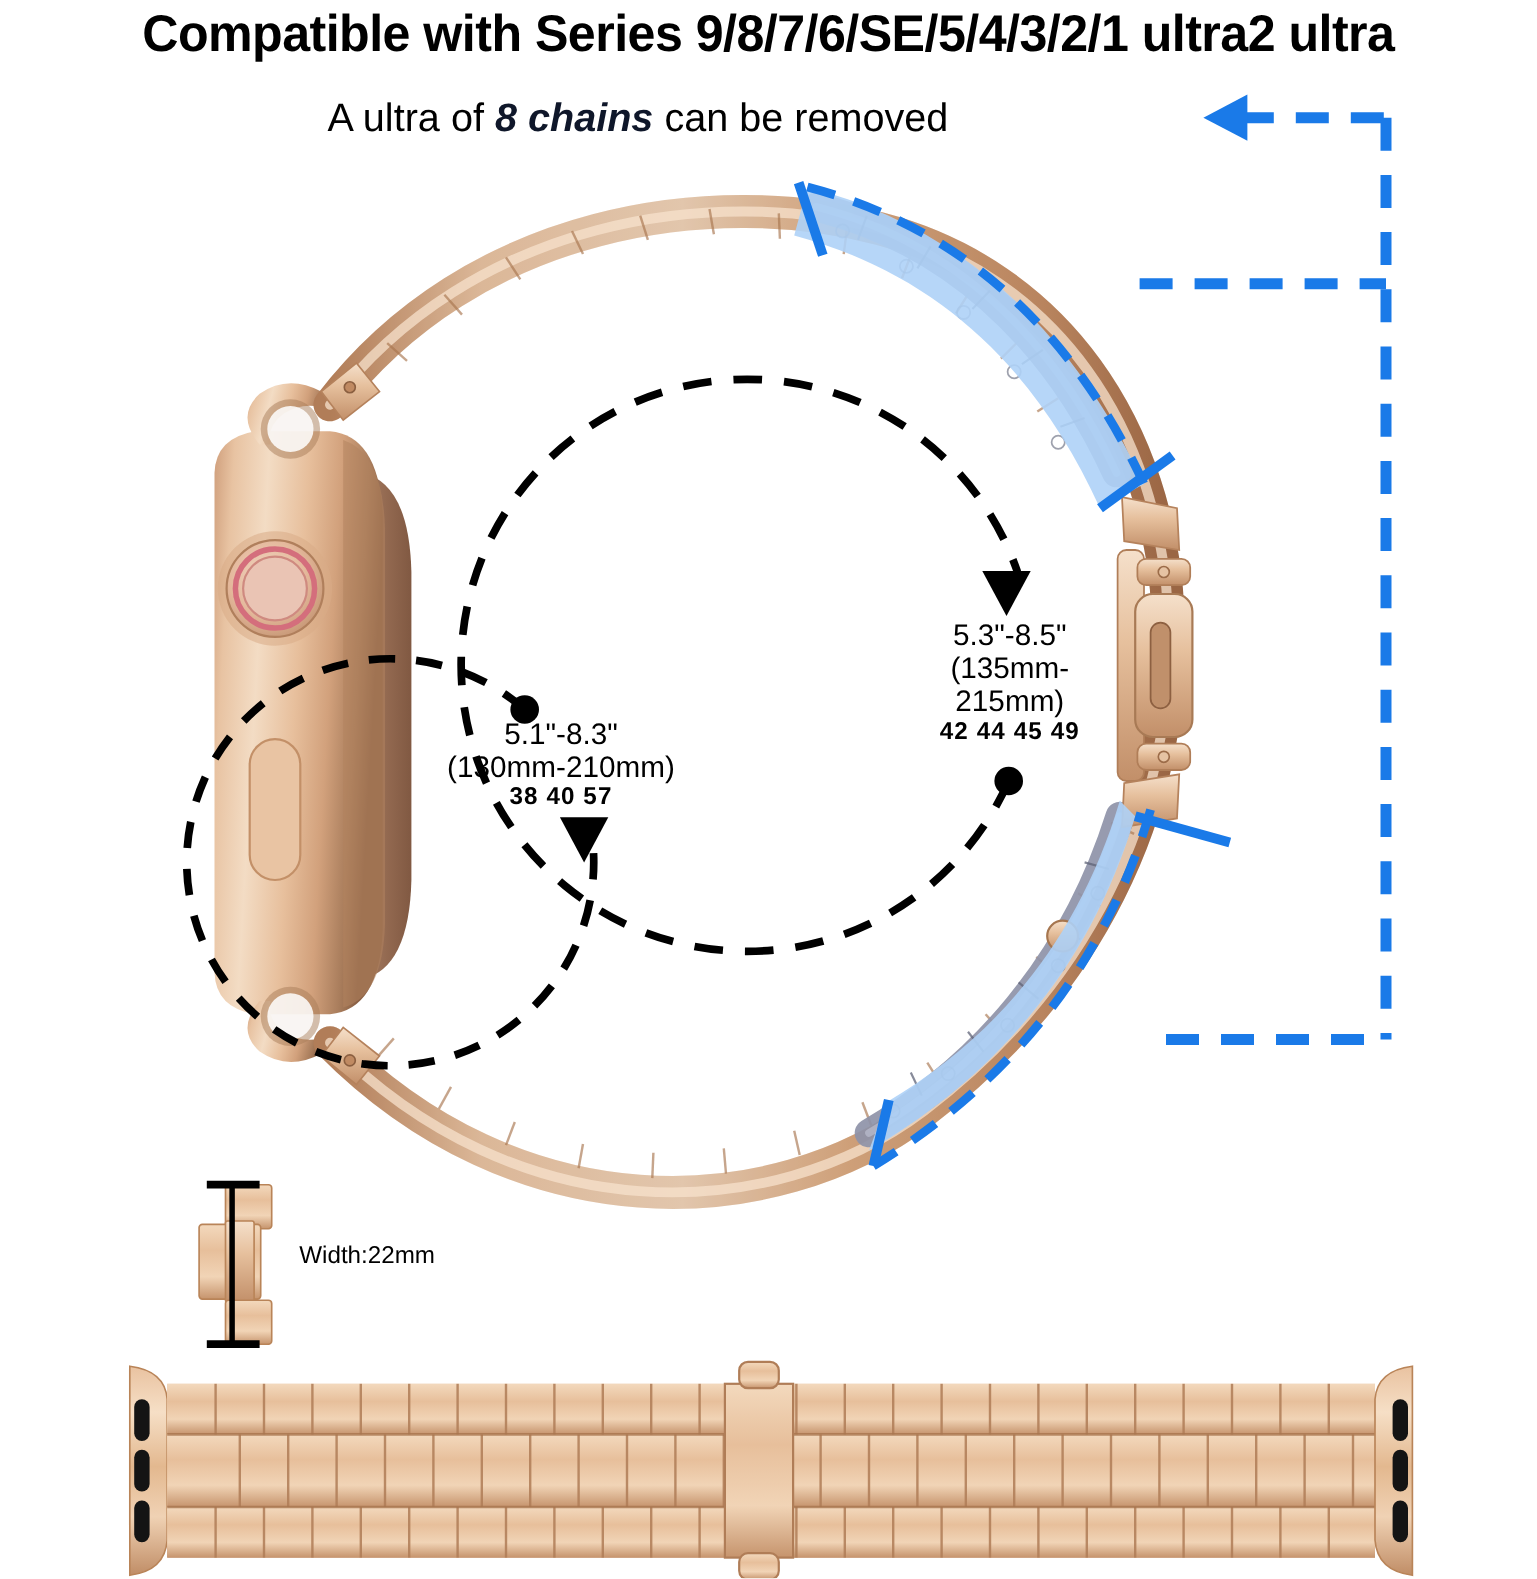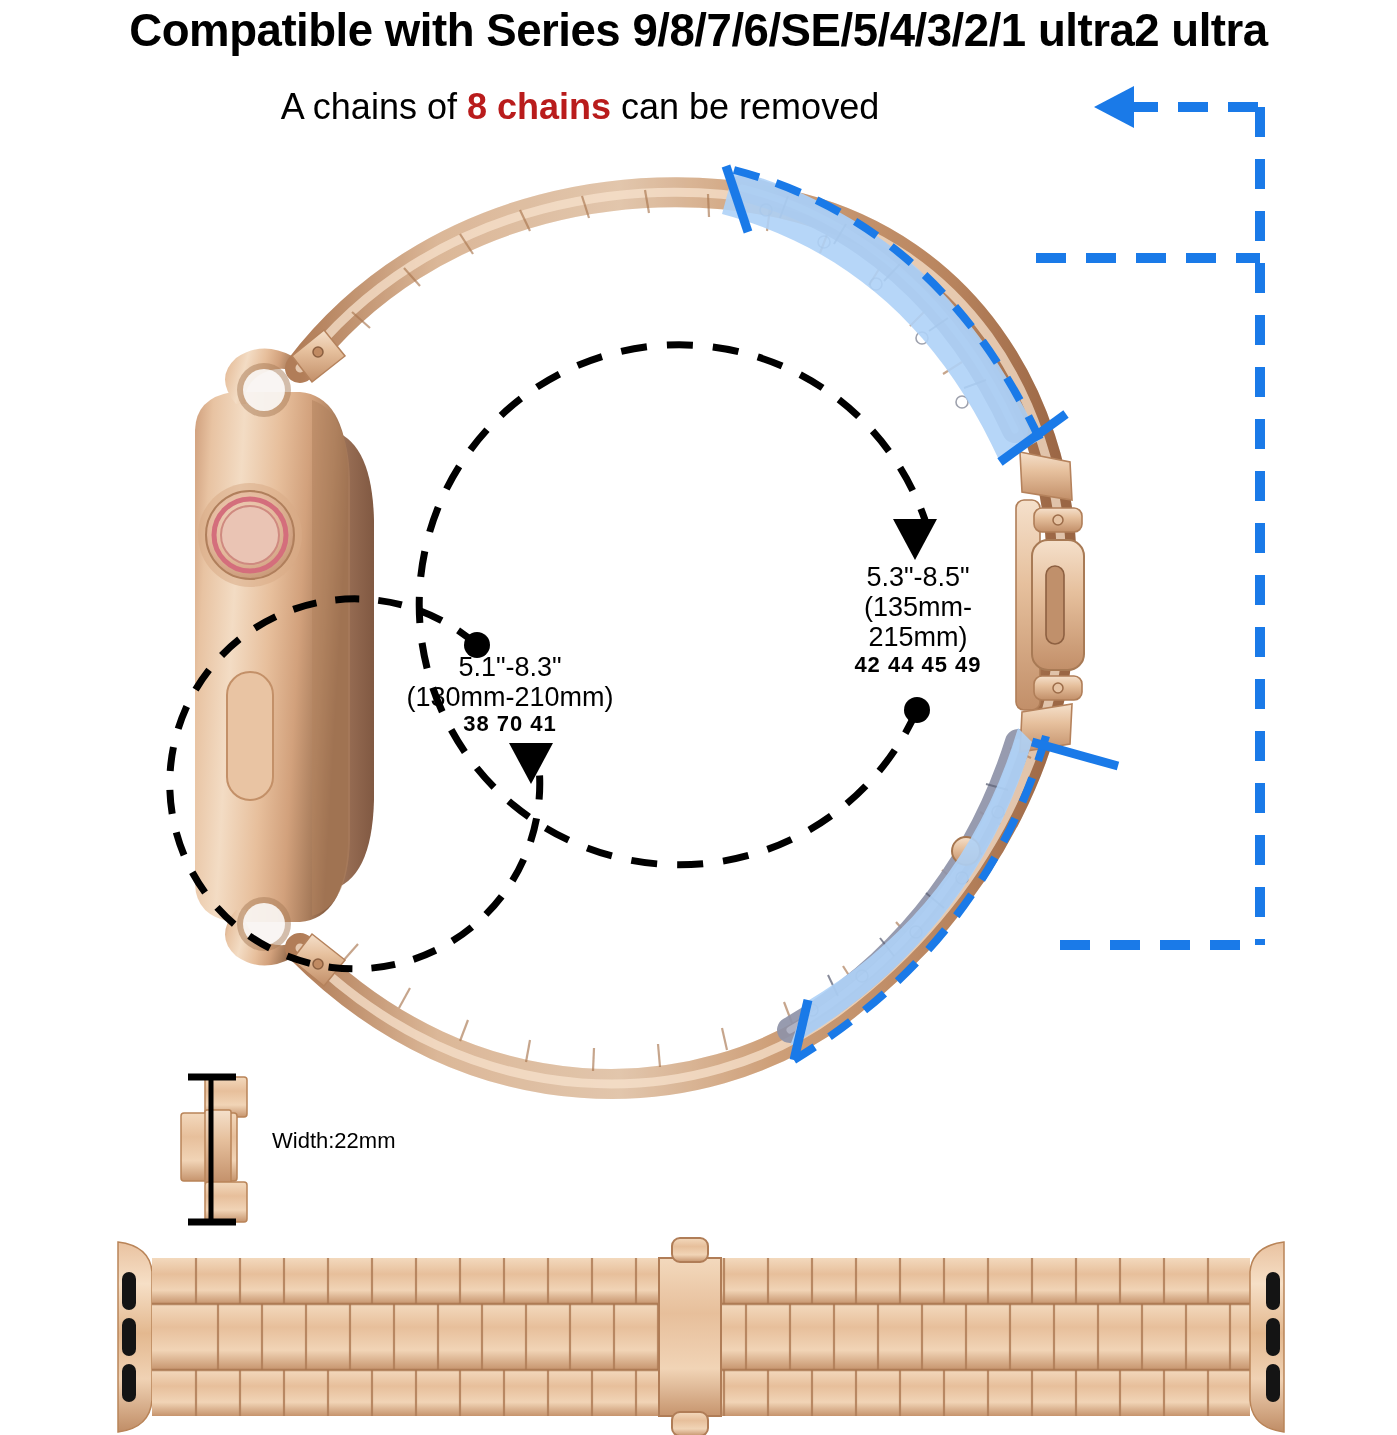--- a/index.html
+++ b/index.html
@@ -38,22 +38,23 @@
     position: absolute;
     left: 0;
     top: 86px;
     width: 1160px;
     text-align: center;
     font-size: 36px;
     color: #000000;
     white-space: nowrap;
   }
   .subline .hl {
-    color: #b91c1c;
+    color: #0f172a;
     font-weight: bold;
+    font-style: italic;
   }
 
   
   #stage {
     position: absolute;
     left: 0;
     top: 0;
     width: 1397px;
     height: 1435px;
   }
@@ -95,21 +96,21 @@
   }
 </style>
 </head>
 <body>
 
 <div id="page">
 
   <div class="headline">Compatible with Series 9/8/7/6/SE/5/4/3/2/1 ultra2 ultra</div>
 
   <div class="subline">
-    <span>A chains of </span><span class="hl">8 chains</span><span> can be removed</span>
+    <span>A ultra of </span><span class="hl">8 chains</span><span> can be removed</span>
   </div>
 
   <svg id="stage" viewBox="0 0 1397 1435">
     <defs>
 
       <linearGradient id="gRose" x1="0" y1="0" x2="0" y2="1">
         <stop offset="0%" stop-color="#f2d3b6"></stop>
         <stop offset="28%" stop-color="#e2b693"></stop>
         <stop offset="55%" stop-color="#cf9a71"></stop>
         <stop offset="80%" stop-color="#e0b48f"></stop>
@@ -468,21 +469,21 @@
       <path d="M1284 1242 Q1252 1246 1250 1272 L1250 1400 Q1252 1428 1284 1432 Z" fill="url(#gStrip)" stroke="#b98458" stroke-width="1.5"></path>
       <rect x="1266" y="1272" width="14" height="38" rx="7" fill="#141414"></rect>
       <rect x="1266" y="1318" width="14" height="38" rx="7" fill="#141414"></rect>
       <rect x="1266" y="1364" width="14" height="38" rx="7" fill="#141414"></rect>
     </g>
   </svg>
 
   <div class="meas" id="meas-inner">
     <div class="ln">5.1"-8.3"</div>
     <div class="ln">(130mm-210mm)</div>
-    <div class="sizes">38 70 41</div>
+    <div class="sizes">38 40 57</div>
   </div>
 
   <div class="meas" id="meas-outer">
     <div class="ln">5.3"-8.5"</div>
     <div class="ln">(135mm-</div>
     <div class="ln">215mm)</div>
     <div class="sizes">42 44 45 49</div>
   </div>
 
   <div class="width-label">Width:22mm</div>

